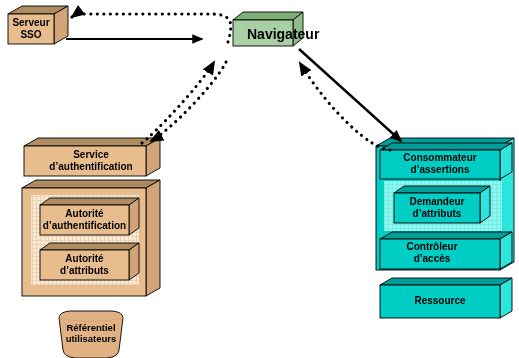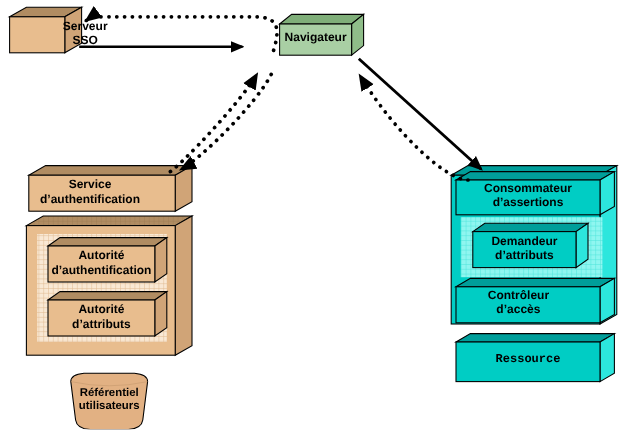--- a/index.html
+++ b/index.html
@@ -26,22 +26,22 @@
   }
   .node-label {
     position: absolute;
     color: #000000;
     font-weight: bold;
     text-align: center;
     line-height: 1.18;
     white-space: pre-line;
     pointer-events: none;
   }
-  .lbl-sso      { font-size: 10px; padding-left: 40px; }
-  .lbl-nav      { font-size: 10px; }
+  .lbl-sso      { font-size: 10px; }
+  .lbl-nav      { font-size: 14px; margin-left: 14px; }
   .lbl-box      { font-size: 10px; }
   .lbl-small    { font-size: 10px; }
   .lbl-db       { font-size: 9.5px; }
 </style>
 </head>
 <body>
 
 <div id="diagram">
 
   <svg id="svg-layer" viewBox="0 0 519 358">
@@ -156,36 +156,36 @@
     <path d="M 299,49 L 401,141" fill="none" stroke="#000" stroke-width="2.4" marker-end="url(#arrow-solid)"></path>
 
     <path d="M 390,150 C 372,150 330,112 300,63" fill="none" stroke="#000" stroke-width="3.1" stroke-linecap="round" stroke-dasharray="0.1 6.4" marker-end="url(#arrow-dot)"></path>
   </svg>
 
   <div class="node-label lbl-sso" style="left:8px; top:17px; width:46px;">Serveur
 SSO</div>
 
   <div class="node-label lbl-nav" style="left:233px; top:26px; width:60px;">Navigateur</div>
 
-  <div class="node-label lbl-box" style="left:24px; top:149px; width:102px;">Service
+  <div class="node-label lbl-box" style="left:24px; top:149px; width:102px;padding-left:16px;">Service
 d’authentification</div>
 
   <div class="node-label lbl-small" style="left:40px; top:208px; width:89px;">Autorité
 d’authentification</div>
 
   <div class="node-label lbl-small" style="left:40px; top:253px; width:89px;">Autorité
 d’attributs</div>
 
   <div class="node-label lbl-db" style="left:53px; top:322px; width:76px;">Référentiel
 utilisateurs</div>
 
   <div class="node-label lbl-box" style="left:380px; top:152px; width:120px;">Consommateur
 d’assertions</div>
 
   <div class="node-label lbl-small" style="left:394px; top:196px; width:86px;">Demandeur
 d’attributs</div>
 
   <div class="node-label lbl-box" style="left:380px; top:241px; width:104px;">Contrôleur
 d’accès</div>
 
-  <div class="node-label lbl-box" style="left:380px; top:295px; width:120px;font-family:Liberation Mono, monospace;">Ressource</div>
+  <div class="node-label lbl-box" style="left:380px; top:295px; width:120px;">Ressource</div>
 
 </div>
 
 </body></html>

